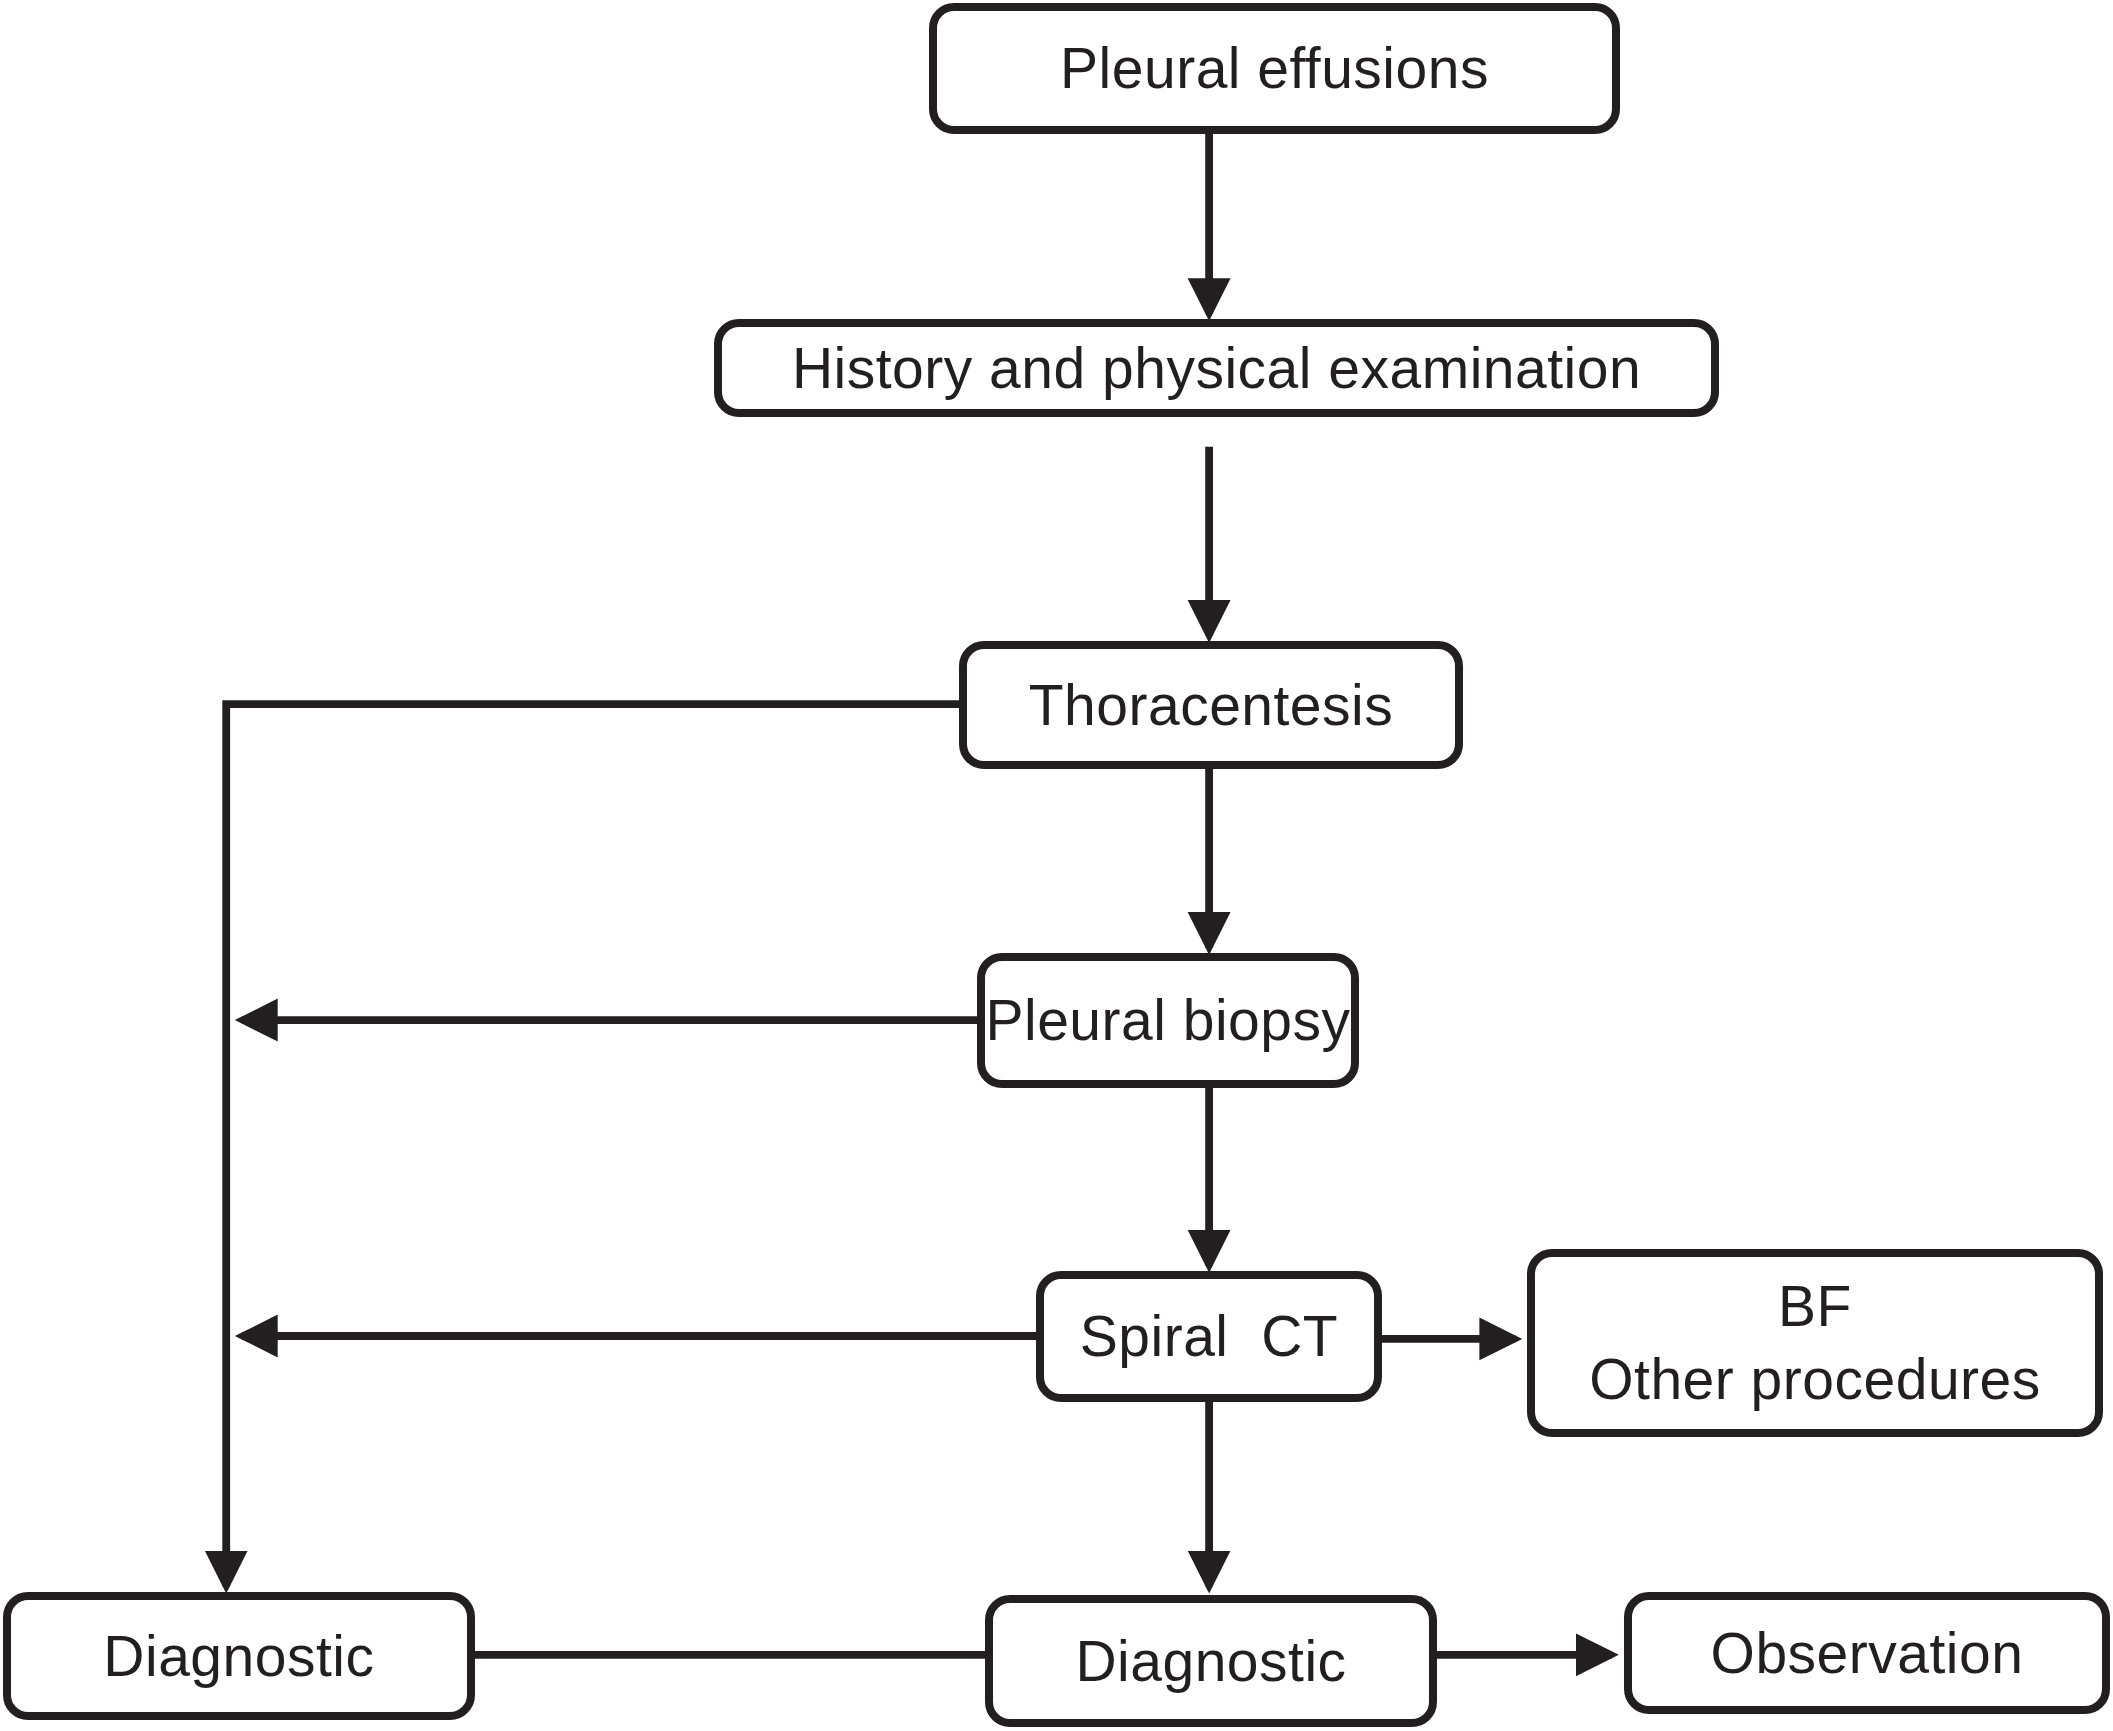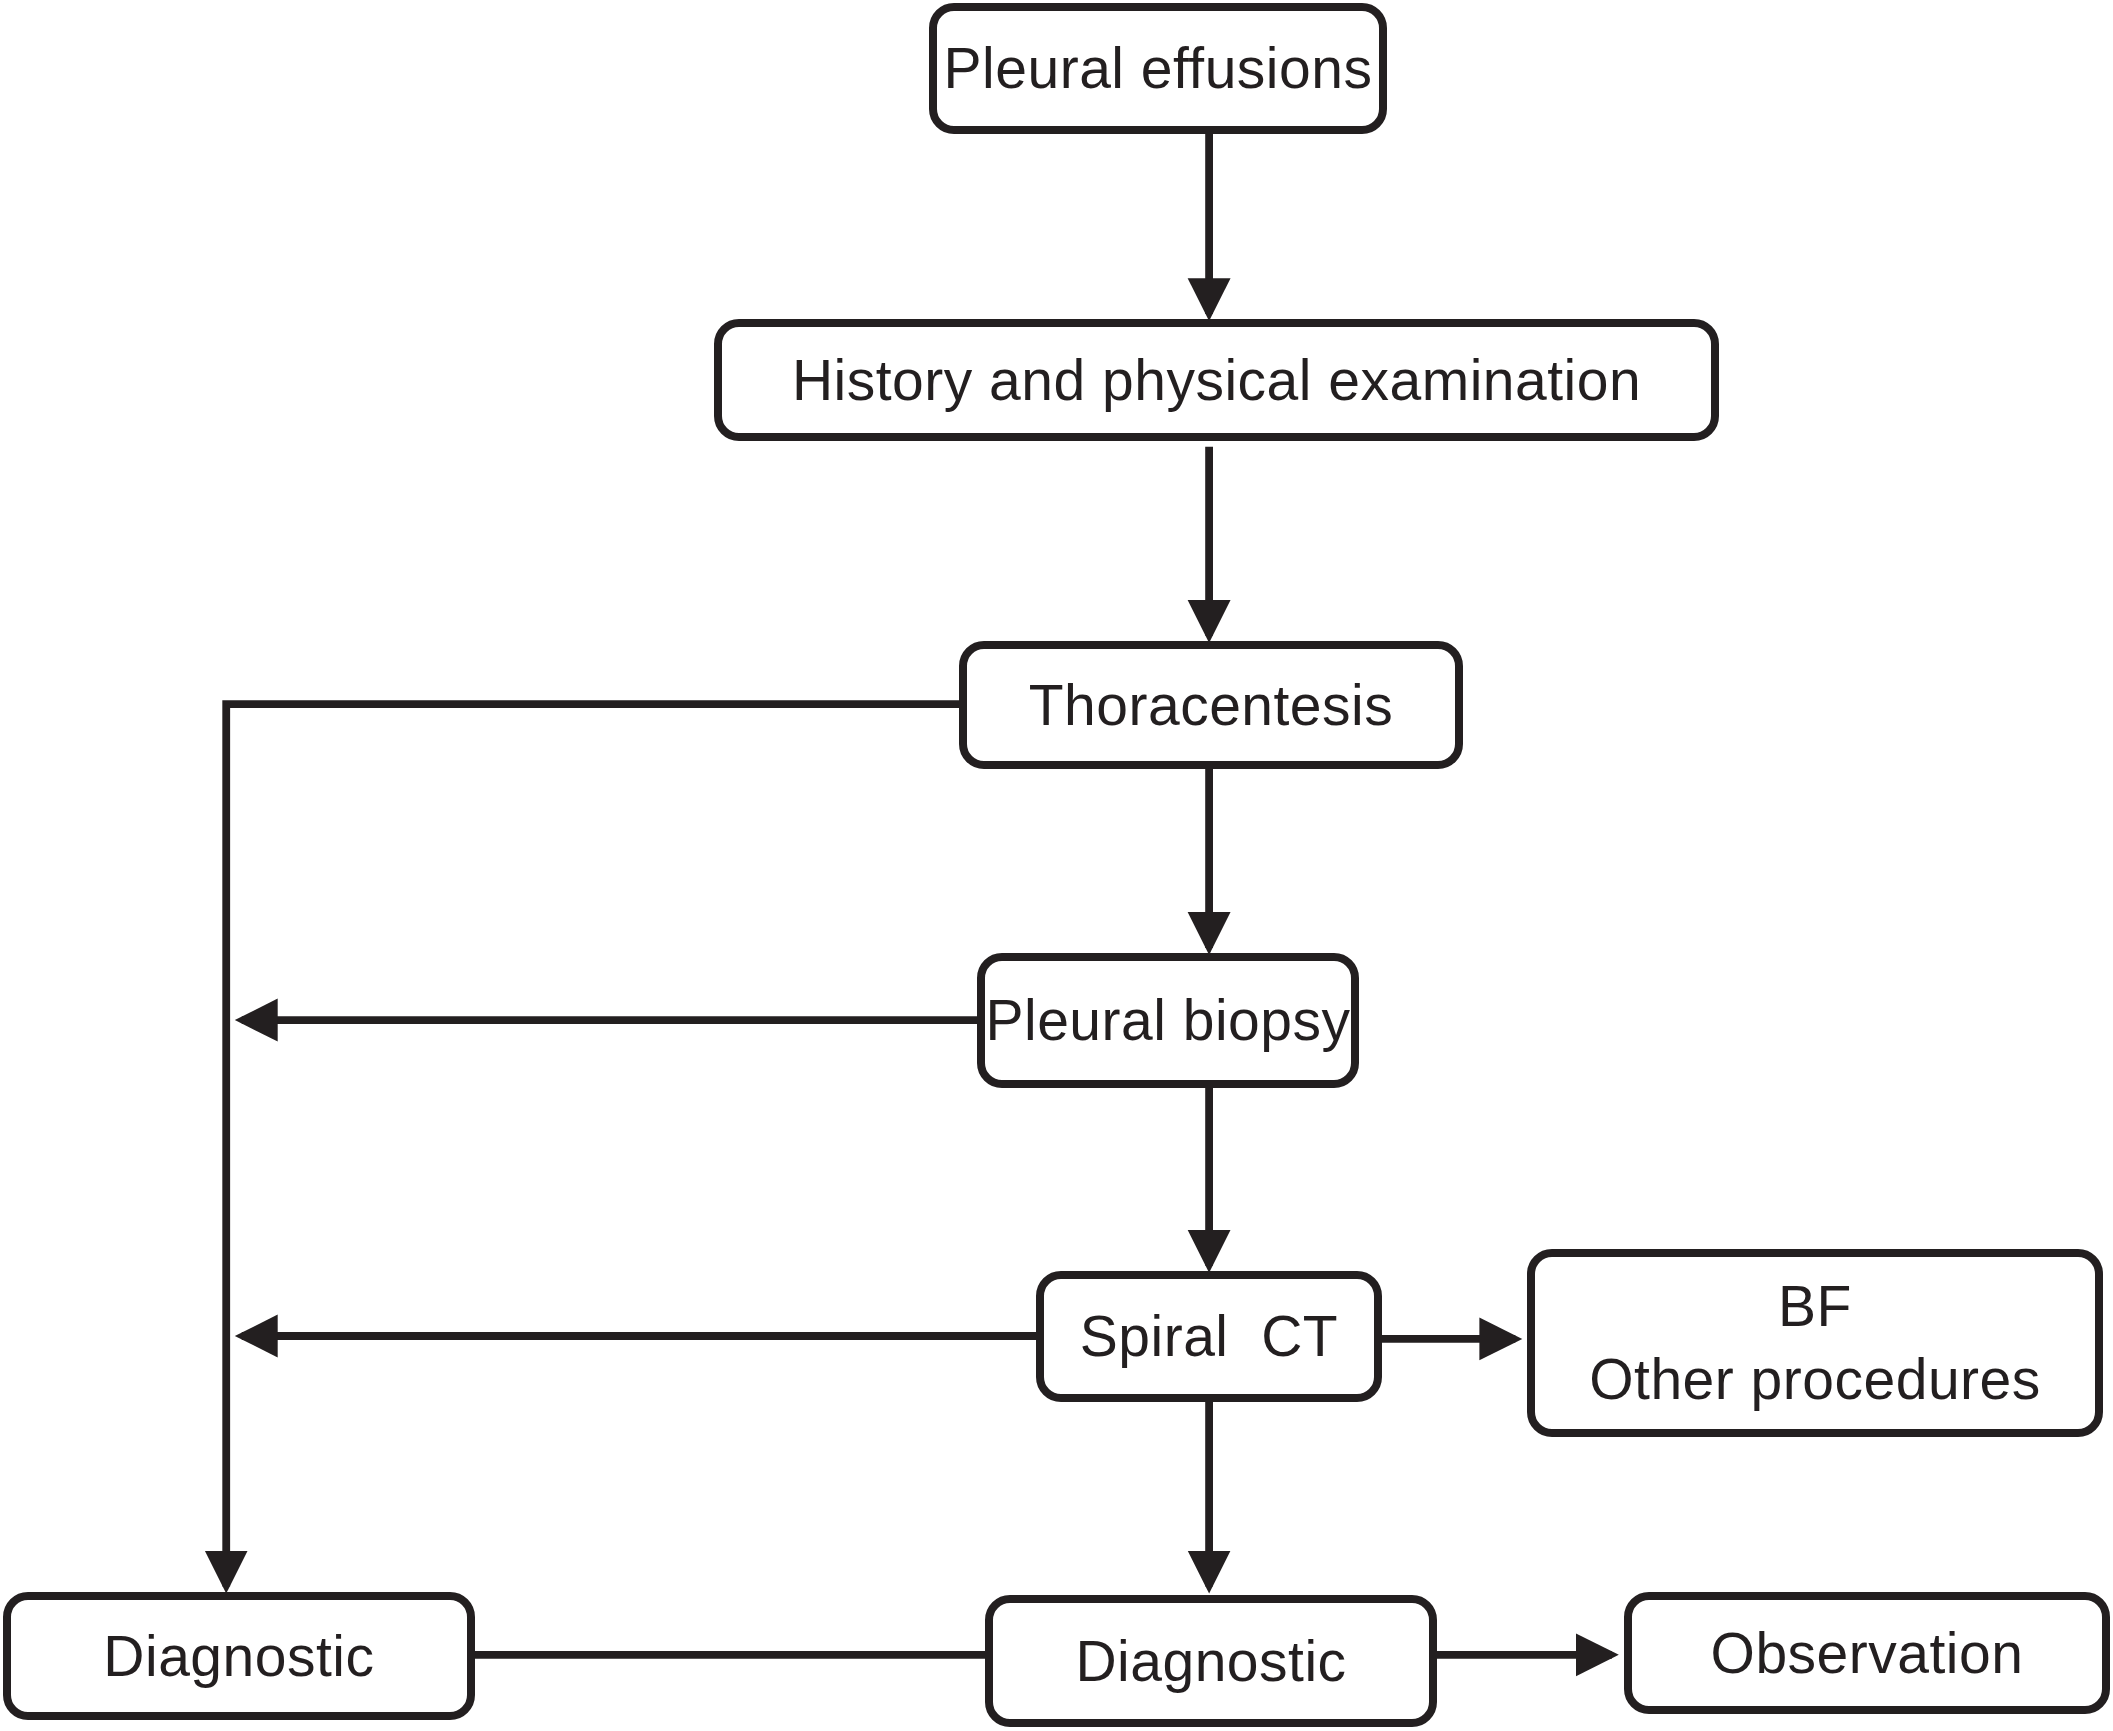--- a/index.html
+++ b/index.html
@@ -34,22 +34,22 @@
     text-align: center;
   }
   .node .label {
     color: #231f20;
     font-size: 57px;
     line-height: 1.28;
     white-space: pre-wrap;
     letter-spacing: 0.5px;
   }
   
-  #n-pleural-effusions { left: 929px;  top: 2.9px;    width: 458px;  height: 131px; }
-  #n-history           { left: 714px;  top: 319px;  width: 1005px; height: 122px; }
+  #n-pleural-effusions { left: 929px;  top: 2.9px;    width: 691px;  height: 131px; }
+  #n-history           { left: 714px;  top: 319px;  width: 1005px; height: 98px; }
   #n-thoracentesis     { left: 959px;  top: 641px;  width: 504px;  height: 128px; }
   #n-pleural-biopsy    { left: 977px; top: 953px;  width: 382px;  height: 135px; }
   #n-spiral-ct         { left: 1036px; top: 1271px; width: 346px;  height: 131px; }
   #n-bf                { left: 1527px; top: 1213px; width: 576px;  height: 188px; margin-top: 36px; }
   #n-pleuroscopy       { left: 985px; top: 1595px; width: 452px;  height: 132px; }
   #n-diagnostic        { left: 2.9px;    top: 1592px; width: 472px;  height: 128px; }
   #n-observation       { left: 1624px; top: 1592px; width: 486px;  height: 122px; align-items: center; }
 </style>
 </head>
 <body>

